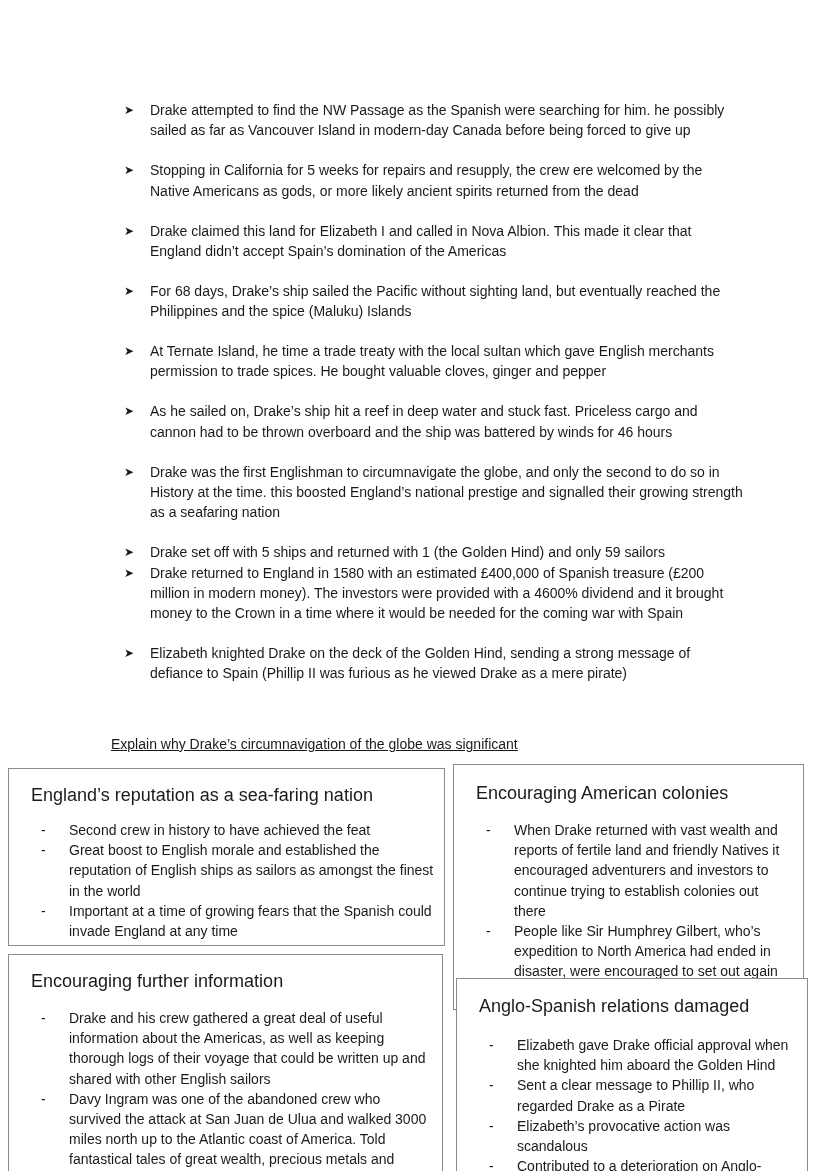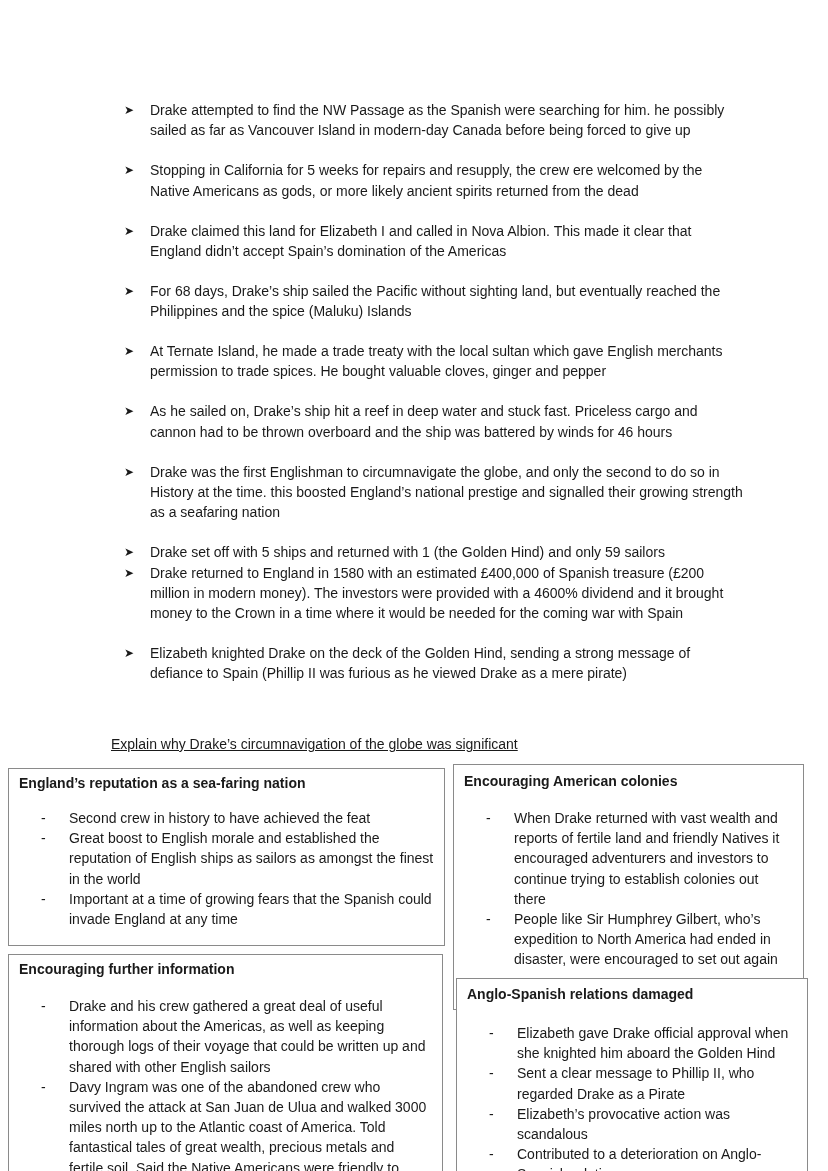--- a/index.html
+++ b/index.html
@@ -12,42 +12,42 @@
   .bullets li .arrow { position: absolute; left: 0; top: 0; font-size: 12px; }
   .gap-lg { margin-bottom: 19.7px; }
   .gap-sm { margin-bottom: 0; }
   .heading {
     position: absolute; left: 101px; top: 736px;
     font-size: 14px; text-decoration: underline; white-space: nowrap; margin-left: 10px;
   }
   .box {
     position: absolute; border: 1px solid #8a8a8a; background: #fff; box-sizing: border-box;
   }
-  .box h3 { margin: 0; font-size: 14px; font-weight: bold; line-height: 20px; }
+  .box h3 { margin: 12px; font-size: 18px; font-weight: normal; line-height: 20px; }
   .box ul { list-style: none; margin: 0; padding: 0; }
   .box li { position: relative; padding-left: 50px; font-size: 14px; line-height: 20.2px; }
   .box li .dash { position: absolute; left: 22px; top: 0; }
   #box-rep { left: 8px; top: 768px; width: 437px; height: 178px; padding: 4px 10px; }
   #box-rep ul { margin-top: 15px; }
   #box-col { left: 453px; top: 764px; width: 351px; height: 246px; padding: 6px 10px; }
   #box-col ul { margin-top: 17px; }
   #box-exp { left: 8px; top: 954px; width: 435px; height: 230px; padding: 4px 10px; }
   #box-exp ul { margin-top: 17px; }
   #box-anglo { left: 456px; top: 978px; width: 352px; height: 210px; padding: 5px 10px; }
   #box-anglo ul { margin-top: 19px; }
 </style>
 </head>
 <body>
 
 <ul class="bullets">
   <li class="gap-lg"><span class="arrow">➤</span><span>Drake attempted to find the NW Passage as the Spanish were searching for him. he possibly sailed as far as Vancouver Island in modern-day Canada before being forced to give up</span></li>
   <li class="gap-lg"><span class="arrow">➤</span><span>Stopping in California for 5 weeks for repairs and resupply, the crew ere welcomed by the Native Americans as gods, or more likely ancient spirits returned from the dead</span></li>
   <li class="gap-lg"><span class="arrow">➤</span><span>Drake claimed this land for Elizabeth I and called in Nova Albion. This made it clear that England didn’t accept Spain’s domination of the Americas</span></li>
   <li class="gap-lg"><span class="arrow">➤</span><span>For 68 days, Drake’s ship sailed the Pacific without sighting land, but eventually reached the Philippines and the spice (Maluku) Islands</span></li>
-  <li class="gap-lg"><span class="arrow">➤</span><span>At Ternate Island, he made a trade treaty with the local sultan which gave English merchants permission to trade spices. He bought valuable cloves, ginger and pepper</span></li>
+  <li class="gap-lg"><span class="arrow">➤</span><span>At Ternate Island, he time a trade treaty with the local sultan which gave English merchants permission to trade spices. He bought valuable cloves, ginger and pepper</span></li>
   <li class="gap-lg"><span class="arrow">➤</span><span>As he sailed on, Drake’s ship hit a reef in deep water and stuck fast. Priceless cargo and cannon had to be thrown overboard and the ship was battered by winds for 46 hours</span></li>
   <li class="gap-lg"><span class="arrow">➤</span><span>Drake was the first Englishman to circumnavigate the globe, and only the second to do so in History at the time. this boosted England’s national prestige and signalled their growing strength as a seafaring nation</span></li>
   <li class="gap-sm"><span class="arrow">➤</span><span>Drake set off with 5 ships and returned with 1 (the Golden Hind) and only 59 sailors</span></li>
   <li class="gap-lg"><span class="arrow">➤</span><span>Drake returned to England in 1580 with an estimated £400,000 of Spanish treasure (£200 million in modern money). The investors were provided with a 4600% dividend and it brought money to the Crown in a time where it would be needed for the coming war with Spain</span></li>
   <li class="gap-sm"><span class="arrow">➤</span><span>Elizabeth knighted Drake on the deck of the Golden Hind, sending a strong message of defiance to Spain (Phillip II was furious as he viewed Drake as a mere pirate)</span></li>
 </ul>
 
 <div class="heading">Explain why Drake’s circumnavigation of the globe was significant</div>
 
 <div class="box" id="box-rep">

